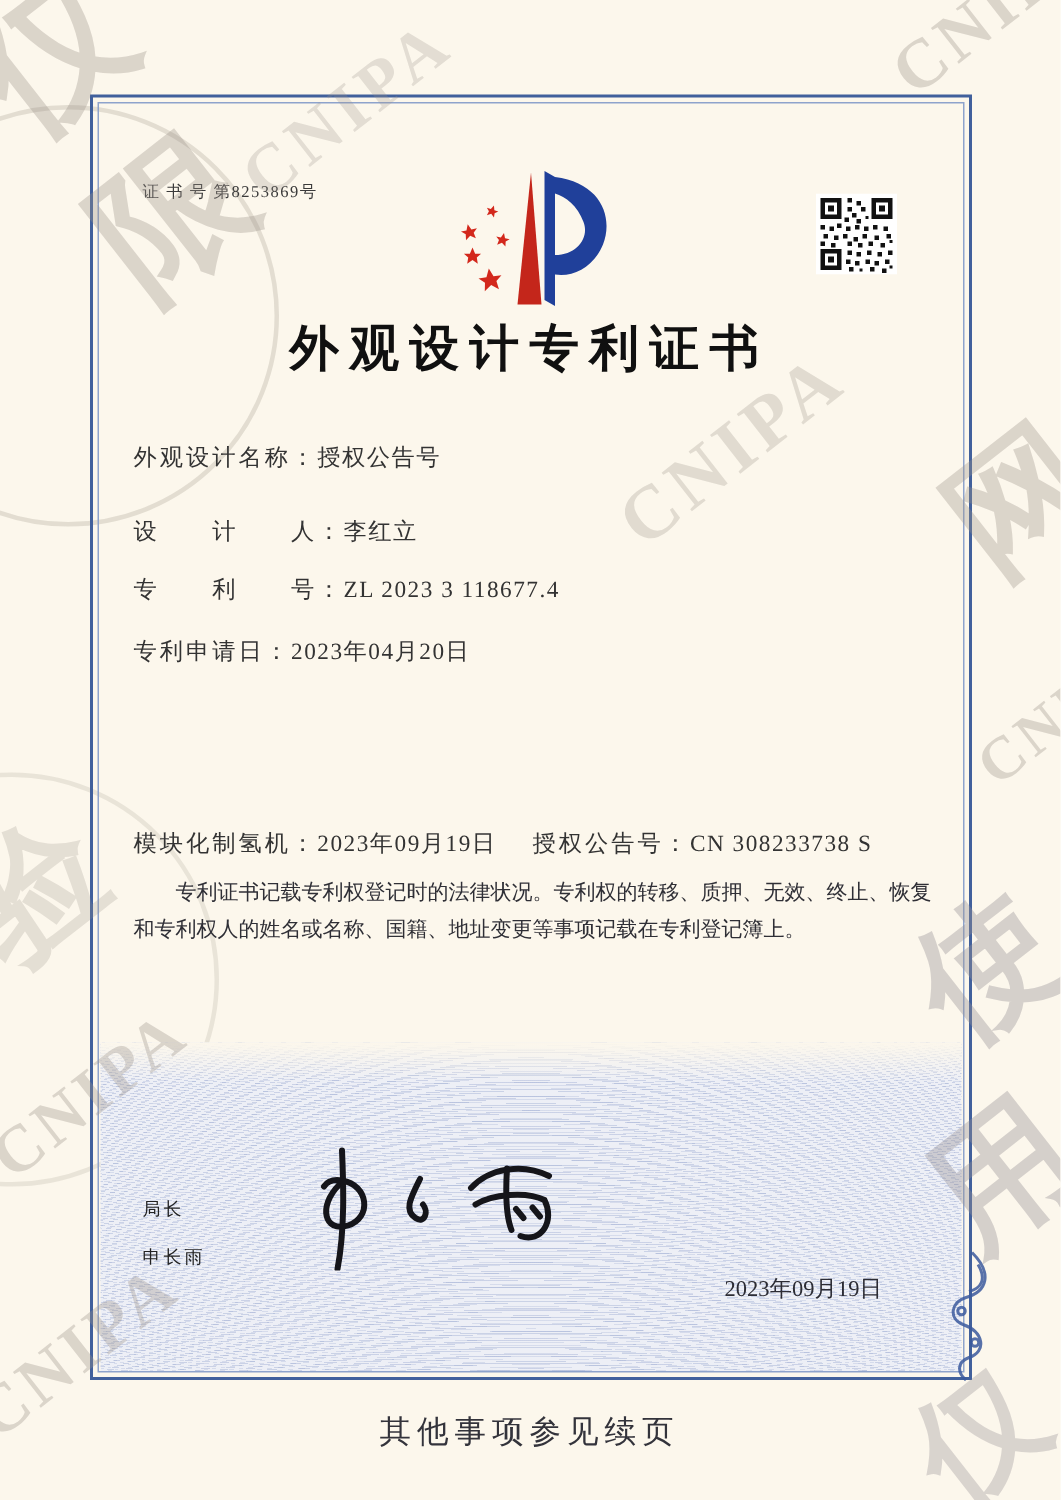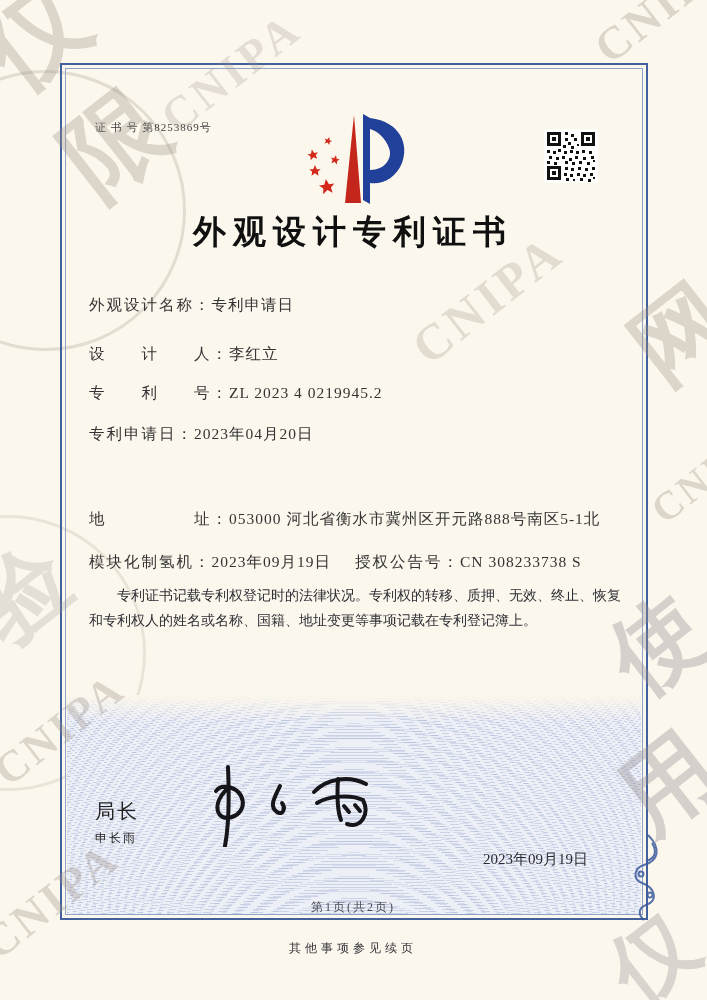--- a/index.html
+++ b/index.html
@@ -36,27 +36,27 @@
   .field-row{position:absolute;left:89px;width:530px;font-size:15.5px;color:#333;white-space:nowrap;}
   .flabel{letter-spacing:2px;margin-top:20px;}
   .fvalue{letter-spacing:1px;}
   .r0{top:295px}.r1{top:344px}.r2{top:383px}.r3{top:424px}.r4{top:466px}.r5{top:509px}.r6{top:552px}
   .pair2{position:absolute;left:266px;}
 
   .paras{position:absolute;left:89px;top:584px;width:532px;font-size:14px;line-height:1.75;color:#2f2f36;
     text-align:justify;}
   .paras p{margin:0 0 6px 0;text-indent:2em;}
 
-  .director-label{position:absolute;left:95px;top:798px;font-size:20px;color:#222;letter-spacing:2px;text-align:right;}
+  .director-label{position:absolute;left:95px;top:798px;font-size:12px;color:#222;letter-spacing:2px;text-align:right;}
   .director-name{position:absolute;left:95px;top:830px;font-size:12px;color:#222;letter-spacing:2px;}
   .sig{position:absolute;left:198px;top:762px;}
   .issue-date{position:absolute;left:483px;top:850px;font-size:15px;color:#2c2c34;}
 
   .page-info{position:absolute;left:60px;top:899px;width:586px;text-align:center;font-size:12px;color:#4a4a55;letter-spacing:2px;}
-  .cont-note{position:absolute;left:60px;top:940px;width:586px;text-align:center;font-size:12px;color:#33333b;letter-spacing:4px;}
+  .cont-note{position:absolute;left:60px;top:940px;width:586px;text-align:center;font-size:21px;color:#33333b;letter-spacing:4px;}
 
   .flourish{position:absolute;left:626px;top:833px;z-index:12;}
 
   
   .wm{position:absolute;z-index:40;color:rgba(155,148,138,.34);font-weight:bold;pointer-events:none;
       transform:rotate(-38deg);white-space:nowrap;line-height:1;}
   .w0{left:-14px;top:-14px;font-size:100px;}
   .w1{left:66px;top:94px;font-size:100px;}
   .w2{left:150px;top:50px;font-size:46px;letter-spacing:4px;color:rgba(155,148,138,.26);}
   .w3{left:584px;top:-18px;font-size:46px;letter-spacing:3px;}
@@ -158,33 +158,30 @@
           <rect x="29" y="50" width="2" height="2"></rect>
           <rect x="36" y="49" width="3" height="3"></rect>
           <rect x="44" y="50" width="3" height="3"></rect>
           <rect x="49" y="48" width="2" height="2"></rect>
       </g>
     </svg>
 
     <div class="title">外观设计专利证书</div>
 
     <div class="field-row r0">
-      <span class="flabel">外观设计名称：</span><span class="fvalue">专利申请日</span>
+      <span class="flabel">外观设计名称：</span><span class="fvalue">授权公告号</span>
     </div>
     <div class="field-row r1">
       <span class="flabel">设　　计　　人：</span><span class="fvalue">李红立</span>
     </div>
     <div class="field-row r2">
-      <span class="flabel">专　　利　　号：</span><span class="fvalue">ZL 2023 4 0219945.2</span>
+      <span class="flabel">专　　利　　号：</span><span class="fvalue">ZL 2023 3 118677.4</span>
     </div>
     <div class="field-row r3">
       <span class="flabel">专利申请日：</span><span class="fvalue">2023年04月20日</span>
-    </div>
-    <div class="field-row r5">
-      <span class="flabel">地　　　　　址：</span><span class="fvalue">053000 河北省衡水市冀州区开元路888号南区5-1北</span>
     </div>
     <div class="field-row r6">
       <span class="flabel">模块化制氢机：</span><span class="fvalue">2023年09月19日</span>
       <span class="pair2"><span class="flabel">授权公告号：</span><span class="fvalue">CN 308233738 S</span></span>
     </div>
 
     <div class="paras">
       <p>专利证书记载专利权登记时的法律状况。专利权的转移、质押、无效、终止、恢复和专利权人的姓名或名称、国籍、地址变更等事项记载在专利登记簿上。</p>
     </div>
 
@@ -208,21 +205,20 @@
 
     <svg class="flourish" width="42" height="88" viewBox="0 0 42 88">
       <g fill="none" stroke="#3b5a9e" stroke-width="2" opacity="0.85">
         <path d="M22,2 C36,16 32,28 18,32 C8,35 6,46 16,50 C30,55 32,68 20,72 C12,75 12,82 18,87"></path>
         <path d="M26,10 C32,20 28,26 20,28"></path>
         <circle cx="15" cy="41" r="2.5"></circle>
         <circle cx="24" cy="62" r="2.5"></circle>
       </g>
     </svg>
 
-    <div class="page-info">第1页(共2页)</div>
     <div class="cont-note">其他事项参见续页</div>
   </div>
 
   <span class="wm w0">仅</span>
   <span class="wm w1">限</span>
   <span class="wm w2">CNIPA</span>
   <span class="wm w3">CNIPA</span>
   <span class="wm w4">CNIPA</span>
   <span class="wm w5">网</span>
   <span class="wm w6">CNIPA</span>

